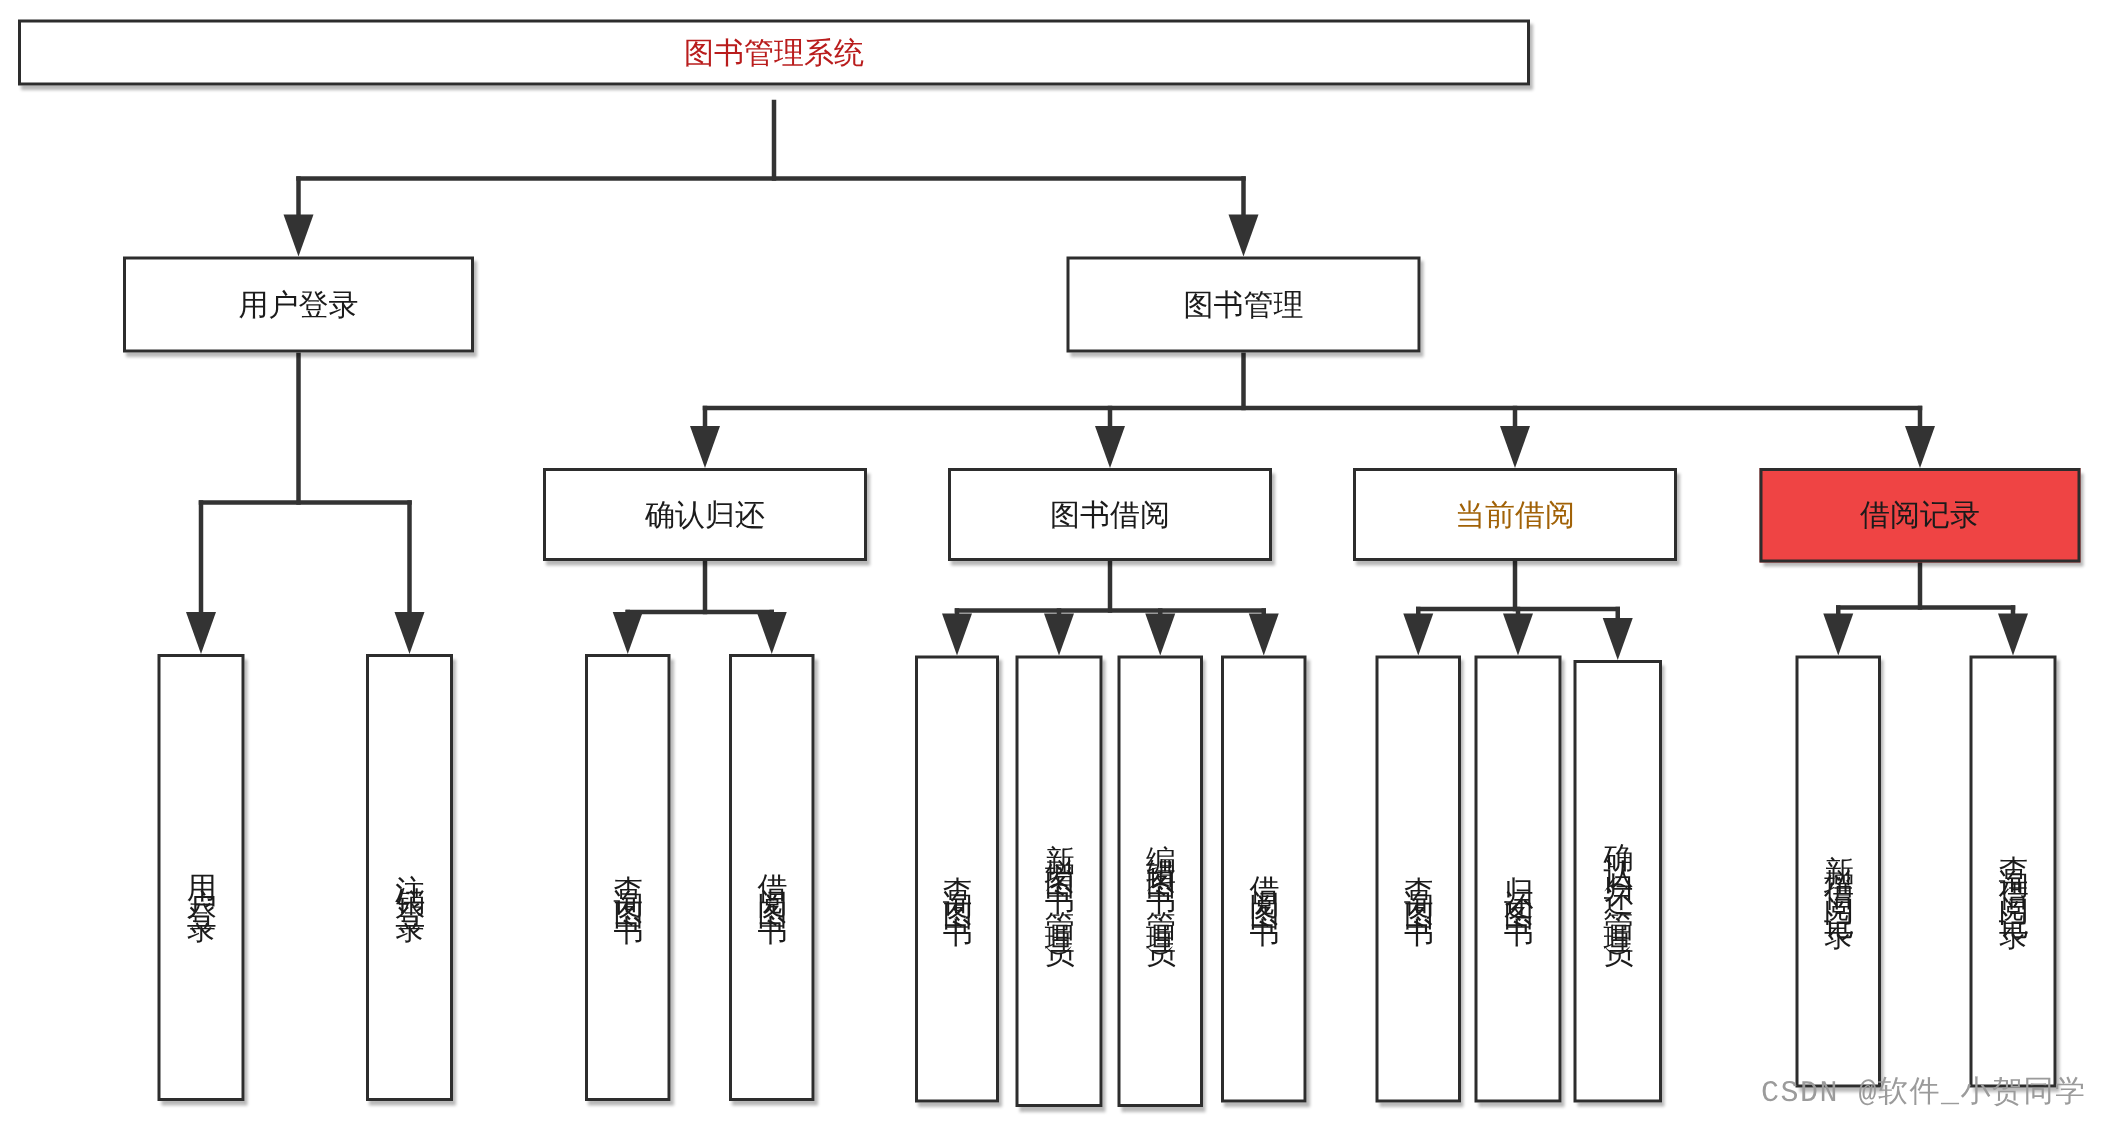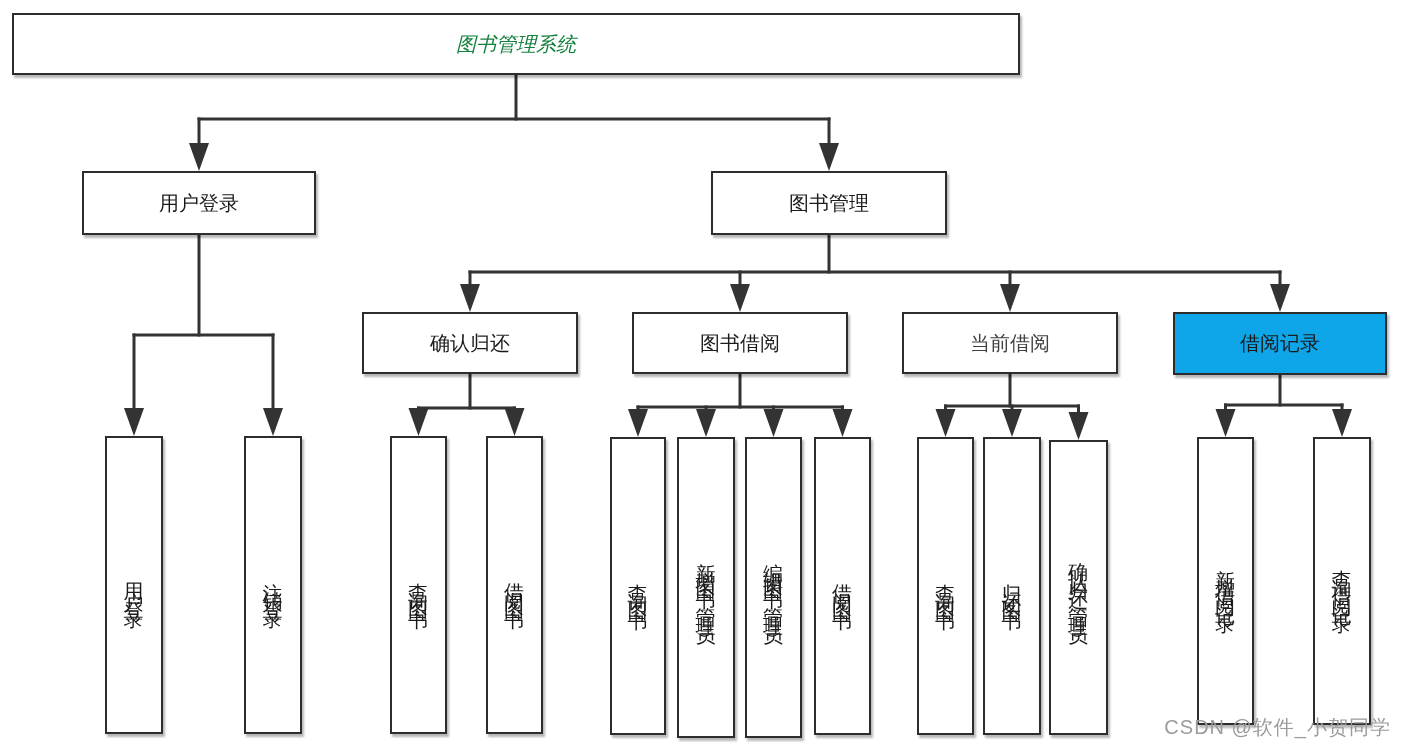--- a/index.html
+++ b/index.html
@@ -32,20 +32,21 @@
     line-height:1;
   }
   .watermark{
     position:absolute;
     right:14px;bottom:6px;
     font-size:20px;
     color:rgba(155,155,155,0.9);
     letter-spacing:1px;
     z-index:2;
     white-space:nowrap;
+    font-family:Liberation Mono, monospace;
   }
 </style>
 </head>
 <body>
 
 <div class="stage">
   <svg class="connector-layer" xmlns="http://www.w3.org/2000/svg" viewBox="0 0 1405 747">
       <line x1="516" y1="68" x2="516" y2="119" stroke="#333333" stroke-width="3" stroke-linecap="square"></line>
       <line x1="199" y1="119" x2="829" y2="119" stroke="#333333" stroke-width="3" stroke-linecap="square"></line>
       <line x1="199" y1="119" x2="199" y2="147" stroke="#333333" stroke-width="3" stroke-linecap="square"></line>
@@ -94,39 +95,39 @@
       <polygon points="1068.5,412 1088.5,412 1078.5,440" fill="#333333"></polygon>
       <line x1="1280" y1="375" x2="1280" y2="405" stroke="#333333" stroke-width="3" stroke-linecap="square"></line>
       <line x1="1225.5" y1="405" x2="1342" y2="405" stroke="#333333" stroke-width="3" stroke-linecap="square"></line>
       <line x1="1225.5" y1="405" x2="1225.5" y2="413" stroke="#333333" stroke-width="3" stroke-linecap="square"></line>
       <polygon points="1215.5,409 1235.5,409 1225.5,437" fill="#333333"></polygon>
       <line x1="1342" y1="405" x2="1342" y2="413" stroke="#333333" stroke-width="3" stroke-linecap="square"></line>
       <polygon points="1332,409 1352,409 1342,437" fill="#333333"></polygon>
     </svg>
 
   <div class="watermark" style="color: rgb(155, 155, 155);">CSDN @软件_小贺同学</div>
-<div class="node" style="left: 12px; top: 13px; width: 1008px; height: 62px; border-color: rgb(45, 45, 45); background: rgb(255, 255, 255); color: #15803d; font-style: italic;">
+<div class="node" style="left: 12px; top: 13px; width: 1008px; height: 44px; border-color: rgb(45, 45, 45); background: rgb(255, 255, 255); color: #b91c1c;">
       <span class="node-label">图书管理系统</span>
     </div>
     <div class="node" style="left: 82px; top: 171px; width: 234px; height: 64px; border-color: rgb(45, 45, 45); background: rgb(255, 255, 255); color: rgb(27, 27, 27);">
       <span class="node-label">用户登录</span>
     </div>
     <div class="node" style="left: 711px; top: 171px; width: 236px; height: 64px; border-color: rgb(45, 45, 45); background: rgb(255, 255, 255); color: rgb(27, 27, 27); align-items: center;">
       <span class="node-label">图书管理</span>
     </div>
     <div class="node" style="left: 362px; top: 312px; width: 216px; height: 62px; border-color: rgb(45, 45, 45); background: rgb(255, 255, 255); color: rgb(27, 27, 27);">
       <span class="node-label">确认归还</span>
     </div>
     <div class="node" style="left: 632px; top: 312px; width: 216px; height: 62px; border-color: rgb(45, 45, 45); background: rgb(255, 255, 255); color: rgb(27, 27, 27);">
       <span class="node-label">图书借阅</span>
     </div>
-    <div class="node" style="left: 902px; top: 312px; width: 216px; height: 62px; border-color: rgb(45, 45, 45); background: rgb(255, 255, 255); color: #404040;">
+    <div class="node" style="left: 902px; top: 312px; width: 216px; height: 62px; border-color: rgb(45, 45, 45); background: rgb(255, 255, 255); color: #a16207;">
       <span class="node-label">当前借阅</span>
     </div>
-    <div class="node" style="left: 1173px; top: 312px; width: 214px; height: 63px; border-color: rgb(45, 45, 45); background: #0ea5e9; color: rgb(27, 27, 27);">
+    <div class="node" style="left: 1173px; top: 312px; width: 214px; height: 63px; border-color: rgb(45, 45, 45); background: #ef4444; color: rgb(27, 27, 27);">
       <span class="node-label">借阅记录</span>
     </div>
     <div class="node vertical" style="left: 105px; top: 436px; width: 58px; height: 298px; border-color: rgb(45, 45, 45); background: rgb(255, 255, 255); color: rgb(27, 27, 27);">
       <span class="node-label">用户登录</span>
     </div>
     <div class="node vertical" style="left: 244px; top: 436px; width: 58px; height: 298px; border-color: rgb(45, 45, 45); background: rgb(255, 255, 255); color: rgb(27, 27, 27);">
       <span class="node-label">注销登录</span>
     </div>
     <div class="node vertical" style="left: 390px; top: 436px; width: 57px; height: 298px; border-color: rgb(45, 45, 45); background: rgb(255, 255, 255); color: rgb(27, 27, 27);">
       <span class="node-label">查询图书</span>

